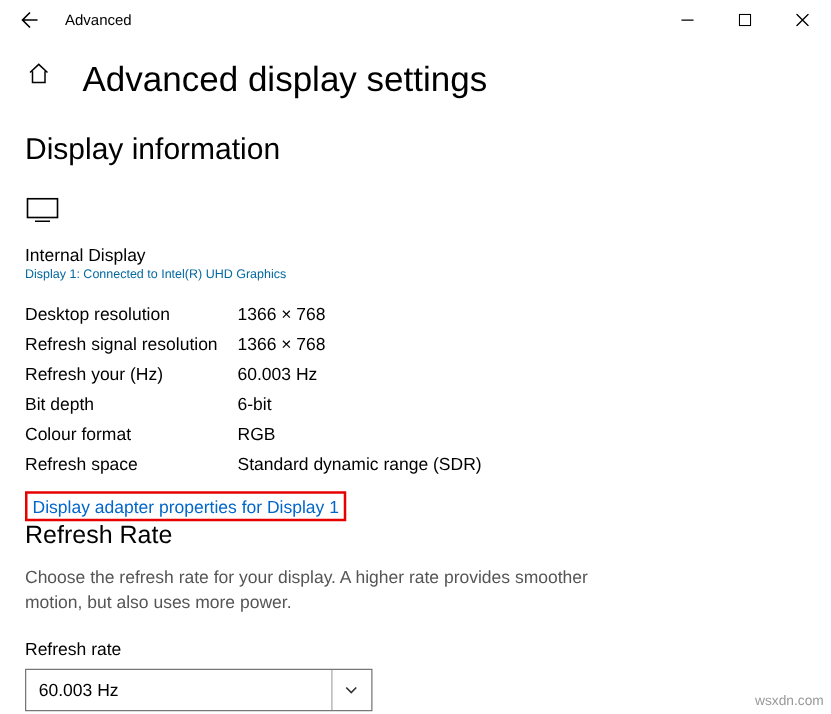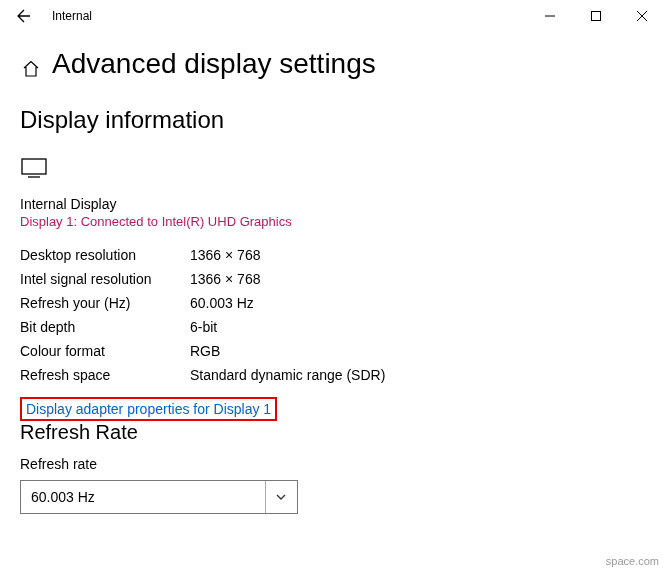--- a/index.html
+++ b/index.html
@@ -3,28 +3,28 @@
   <meta charset="utf-8">
   <style>
     * { margin: 0; padding: 0; box-sizing: border-box; font-family: "Segoe UI", Arial, sans-serif; }
     body { background: #ffffff; color: #000; width: 665px; height: 571px; overflow: hidden; position: relative; }
     .titlebar { height: 32px; display: flex; align-items: center; padding: 0 0 0 8px; }
     .titlebar-back { width: 32px; display: flex; align-items: center; justify-content: center; cursor: pointer; }
     .titlebar-title { font-size: 12px; margin-left: 12px; color: #000; }
     .titlebar-controls { margin-left: auto; display: flex; }
     .tctrl { width: 46px; height: 32px; display: flex; align-items: center; justify-content: center; cursor: pointer; }
     .content { padding: 10px 20px 20px 20px; }
-    .header-row { display: flex; align-items: flex-end; gap: 10px; margin-bottom: 26px; margin-top: 6px; }
+    .header-row { display: flex; align-items: flex-start; gap: 24px; margin-bottom: 26px; margin-top: 6px; }
     .home-icon { width: 22px; height: 22px; display: flex; align-items: center; justify-content: center; }
     .page-title { font-size: 28px; font-weight: 400; }
     .section-h { font-size: 24px; font-weight: 400; margin-bottom: 20px; }
     .display-id-row { display: flex; align-items: flex-start; gap: 14px; margin-bottom: 18px; flex-direction: column; }
     .monitor-icon { width: 28px; height: 28px; }
     .display-id-name { font-size: 14px; color: #000; }
-    .display-id-sub { font-size: 13px; color: #be185d; margin-top: 2px; }
+    .display-id-sub { font-size: 10px; color: #0369a1; margin-top: 2px; }
     .spec-table { display: grid; grid-template-columns: 170px 1fr; row-gap: 8px; font-size: 14px; margin-bottom: 14px; }
     .spec-label { color: #000; }
     .spec-value { color: #000; }
     .link { color: #0066cc; font-size: 14px; display: inline-block; padding: 2px 4px; cursor: pointer; }
     .highlight-box { border: 2px solid #e60000; display: inline-block; }
     .refresh-h { font-size: 20px; font-weight: 400; margin-bottom: 12px; }
     .refresh-desc { font-size: 14px; color: #555; max-width: 500px; line-height: 1.4; margin-bottom: 20px; }
     .select-label { font-size: 14px; margin-bottom: 8px; }
     .select-box { width: 278px; height: 34px; border: 1px solid #777; display: flex; align-items: center; justify-content: space-between; padding: 0 2px 0 10px; font-size: 14px; cursor: pointer; background: #fff; }
     .select-chev { width: 30px; height: 32px; border-left: 1px solid #aaa; display: flex; align-items: center; justify-content: center; }
@@ -32,21 +32,21 @@
   </style>
 </head>
 <body>
 
 <div class="titlebar">
   <div class="titlebar-back">
     <svg width="16" height="16" viewBox="0 0 16 16">
         <path d="M8 2 L2 8 L8 14 M2 8 H14" stroke="#000" stroke-width="1.3" fill="none"></path>
       </svg>
   </div>
-  <div class="titlebar-title">Internal</div>
+  <div class="titlebar-title">Advanced</div>
   <div class="titlebar-controls">
     <div class="tctrl">
       <svg width="10" height="10">
           <line x1="0" y1="5" x2="10" y2="5" stroke="#000" stroke-width="1"></line>
         </svg>
     </div>
     <div class="tctrl">
       <svg width="10" height="10">
           <rect x="0.5" y="0.5" width="9" height="9" stroke="#000" stroke-width="1" fill="none"></rect>
         </svg>
@@ -81,43 +81,44 @@
     </div>
     <div>
       <div class="display-id-name">Internal Display</div>
       <div class="display-id-sub">Display 1: Connected to Intel(R) UHD Graphics</div>
     </div>
   </div>
 
   <div class="spec-table">
     <div class="spec-label">Desktop resolution</div>
     <div class="spec-value">1366 × 768</div>
-    <div class="spec-label">Intel signal resolution</div>
+    <div class="spec-label">Refresh signal resolution</div>
     <div class="spec-value">1366 × 768</div>
     <div class="spec-label">Refresh your (Hz)</div>
     <div class="spec-value">60.003 Hz</div>
     <div class="spec-label">Bit depth</div>
     <div class="spec-value">6-bit</div>
     <div class="spec-label">Colour format</div>
     <div class="spec-value">RGB</div>
     <div class="spec-label">Refresh space</div>
     <div class="spec-value">Standard dynamic range (SDR)</div>
   </div>
 
   <div class="highlight-box">
     <a class="link">Display adapter properties for Display 1</a>
   </div>
 
   <div class="refresh-h">Refresh Rate</div>
+  <div class="refresh-desc">Choose the refresh rate for your display. A higher rate provides smoother motion, but also uses more power.</div>
 
   <div class="select-label">Refresh rate</div>
   <div class="select-box">
     <span>60.003 Hz</span>
     <span class="select-chev">
       <svg width="12" height="12" viewBox="0 0 12 12">
           <path d="M2 4 L6 8 L10 4" stroke="#333" stroke-width="1.3" fill="none"></path>
         </svg>
     </span>
   </div>
 
 </div>
 
-<div class="watermark">space.com</div>
+<div class="watermark">wsxdn.com</div>
 
 </body></html>

